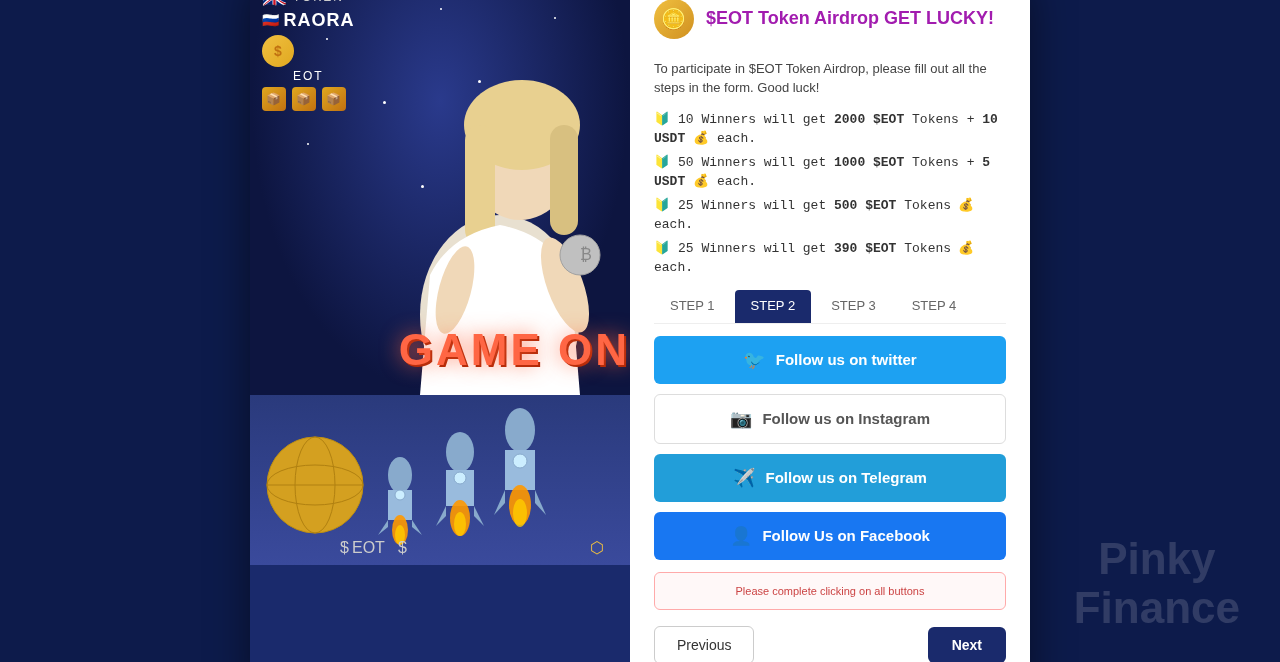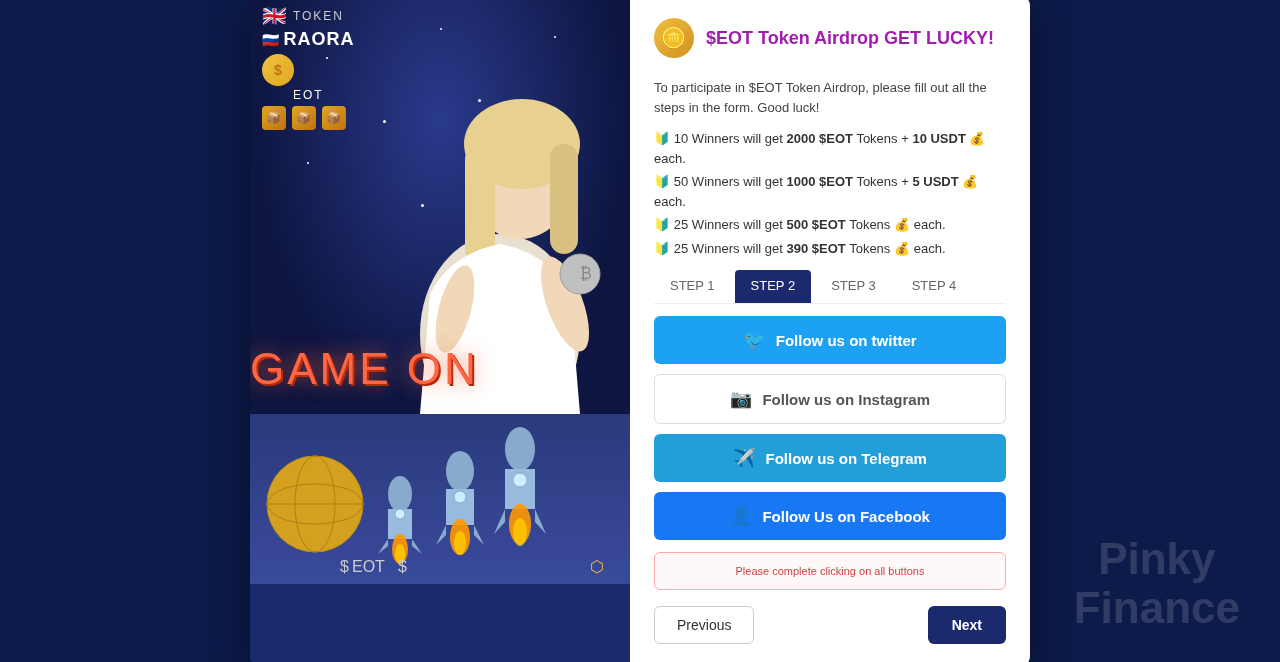--- a/index.html
+++ b/index.html
@@ -154,23 +154,23 @@
       right: 0;
       width: 260px;
       height: 400px;
     }
 
     .game-on-text {
       position: absolute;
       bottom: 20px;
       left: 0;
       right: 0;
-      text-align: left;
+      text-align: right;
       font-size: 44px;
-      font-weight: 400;
+      font-weight: 700;
       color: #ff6644;
       text-shadow: 0 0 20px rgba(255,100,60,0.8), 2px 2px 0 #aa2200;
       letter-spacing: 3px;
       text-transform: uppercase;
       z-index: 3;
     }
 
     .left-panel-bottom {
       height: 170px;
       background: linear-gradient(180deg, #2a3a7c, #3a4a9c);
@@ -226,20 +226,21 @@
     .prizes-list {
       display: flex;
       flex-direction: column;
       gap: 4px;
     }
 
     .prize-item {
       font-size: 13px;
       color: #333;
       line-height: 1.5;
+      font-family: Liberation Mono, monospace;
     }
 
     .prize-item strong {
       font-weight: bold;
     }
 
     
     .steps-tabs {
       display: flex;
       gap: 4px;
@@ -317,20 +318,21 @@
       padding: 12px;
       text-align: center;
       color: #cc4444;
       font-size: 11px;
       background: #fff8f8;
     }
 
     .nav-buttons {
       display: flex;
       justify-content: space-between;
+      align-items: center;
       margin-top: 4px;
     }
 
     .btn-previous {
       padding: 10px 22px;
       border: 1.5px solid #ccc;
       background: white;
       color: #333;
       border-radius: 6px;
       font-size: 14px;

